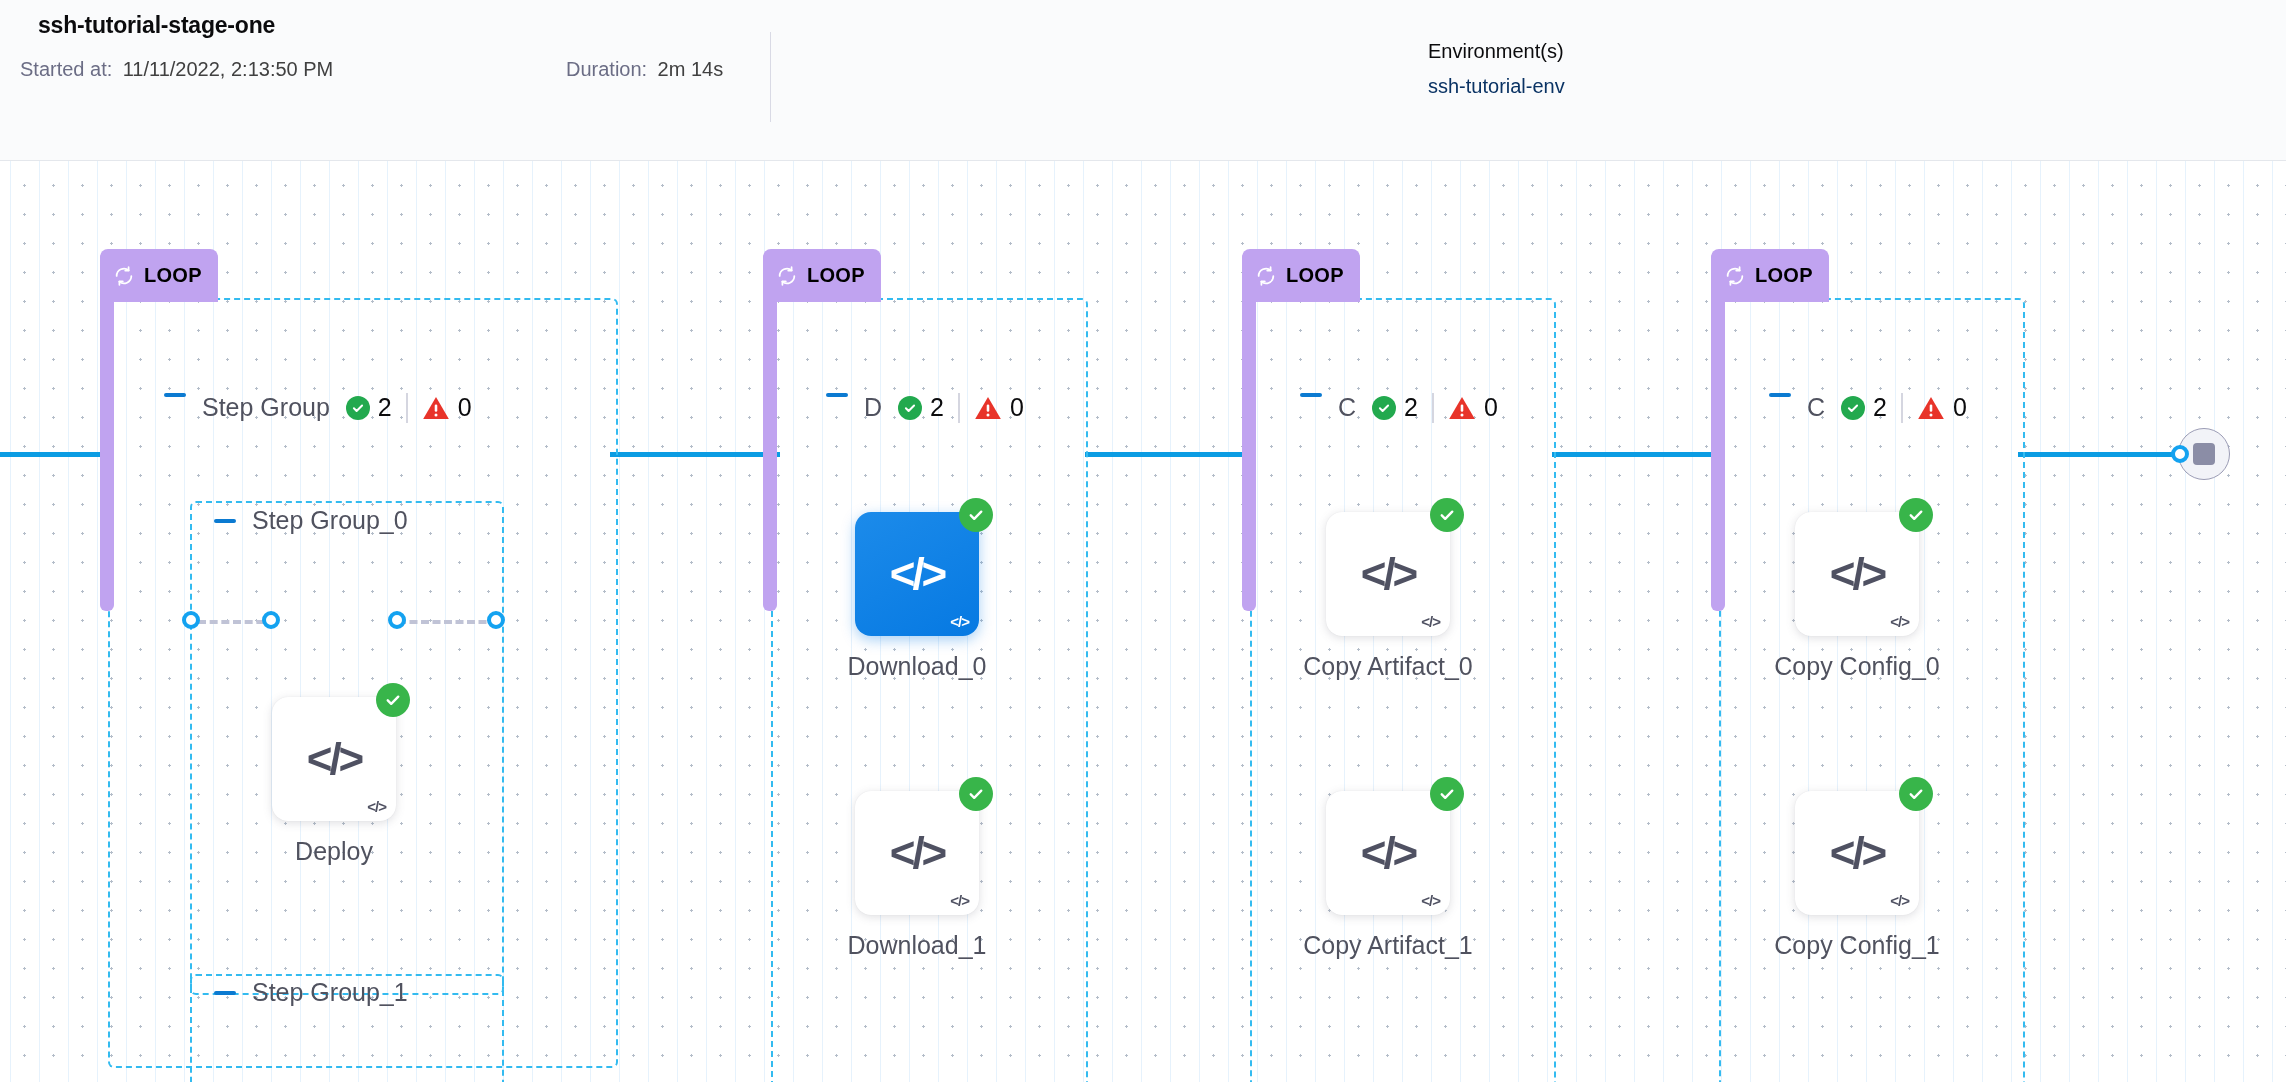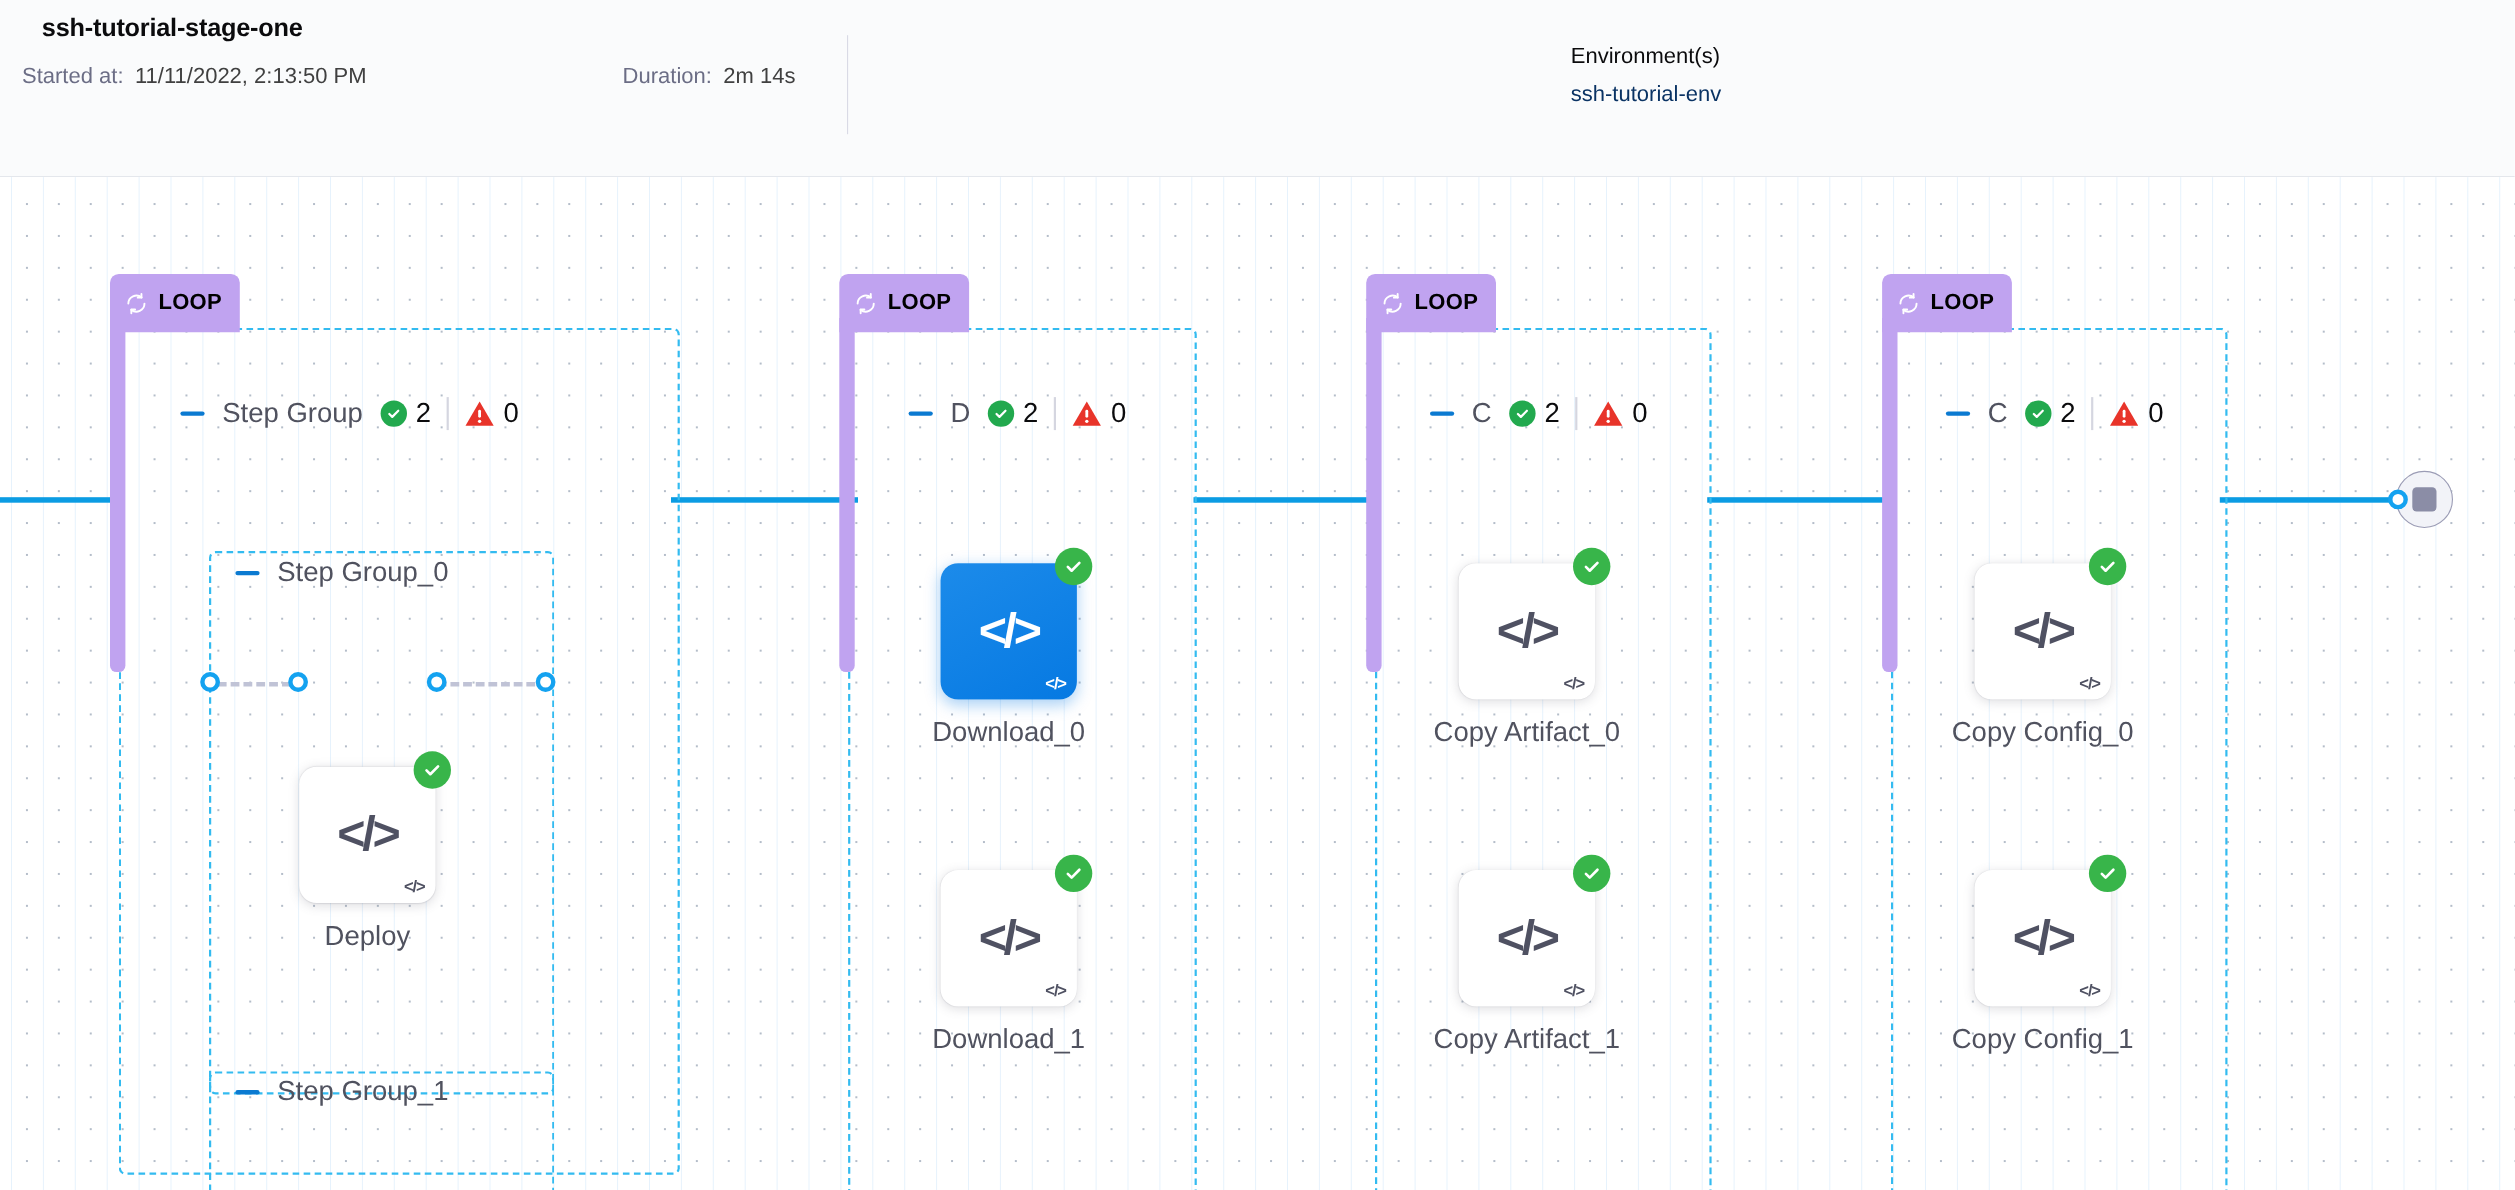--- a/index.html
+++ b/index.html
@@ -118,23 +118,24 @@
     border: 2px dashed #33bbf0;
     border-radius: 6px;
     background: transparent;
     z-index: 2;
   }
 
   
   .group-header {
     position: absolute;
     display: flex;
-    align-items: center;
+    align-items: flex-start;
     z-index: 5;
     white-space: nowrap;
+    margin-top: 32px;
   }
   .collapse-dash {
     width: 22px; height: 4px;
     background: #0b7ad1;
     border-radius: 2px;
     margin-right: 16px;
     cursor: pointer;
     flex: none;
   }
   .group-title {

